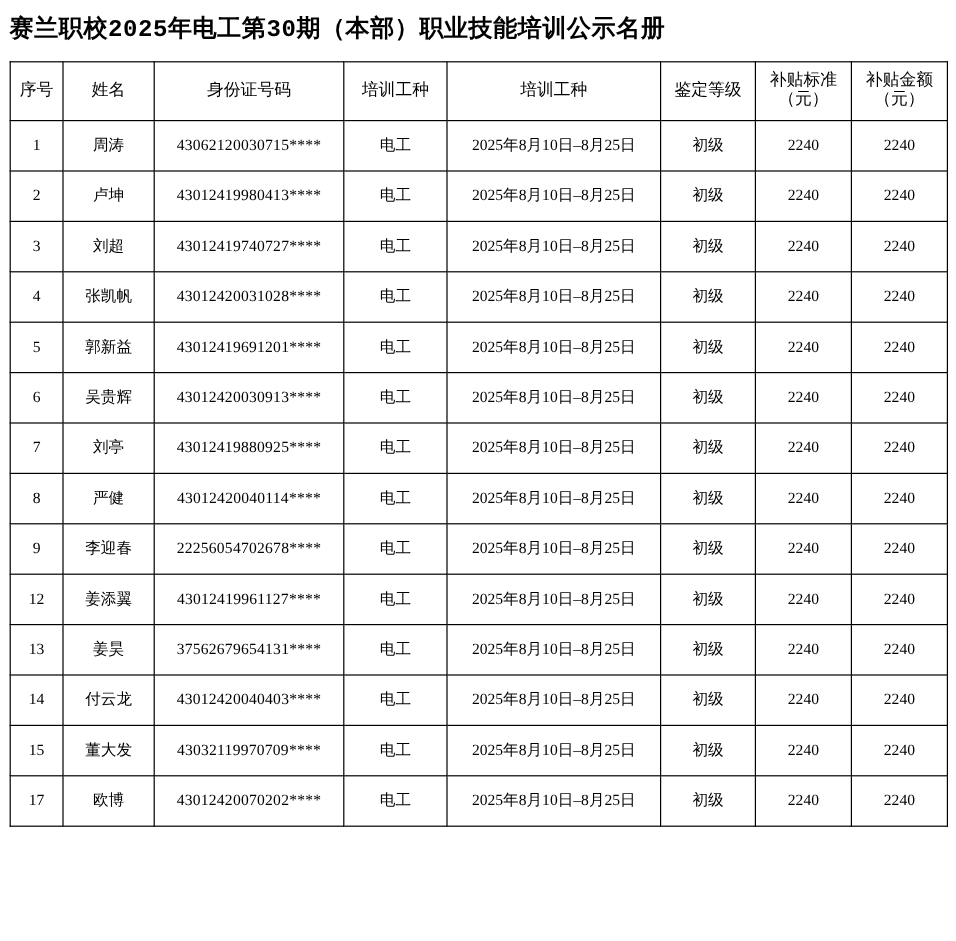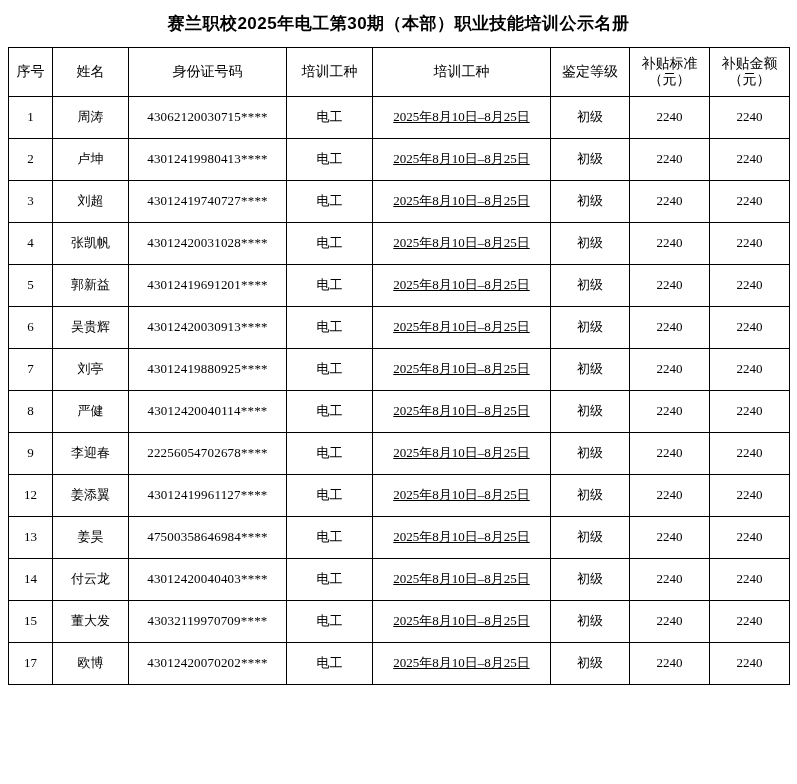--- a/index.html
+++ b/index.html
@@ -13,24 +13,23 @@
     font-family: "Liberation Serif", "DejaVu Serif", serif;
     color: #000000;
     overflow: hidden;
   }
   .page {
     width: 797px;
     box-sizing: border-box;
     padding: 0 8px;
   }
   .doc-title {
-    text-align: center;
-    font-family: Liberation Sans, sans-serif;
+    font-family: Liberation Mono, monospace;
     font-weight: bold;
-    font-size: 17px;
+    font-size: 20px;
     letter-spacing: 0.5px;
     padding: 13px 0 12px 0;
     line-height: 1.3;
   }
   table.roster {
     border-collapse: collapse;
     width: 781px;
     margin: 0 auto;
     table-layout: fixed;
   }
@@ -58,21 +57,20 @@
   .col-std   { width: 80px; }
   .col-amt   { width: 80px; }
 
   td.cell-id {
     font-family: "Liberation Serif", "DejaVu Serif", serif;
     font-size: 13px;
     letter-spacing: 0.2px;
   }
   td.cell-time {
     font-size: 12.5px;
-    text-decoration: underline;
   }
   td.cell-name {
     font-size: 14px;
   }
   .th-two-line {
     display: block;
     line-height: 1.15;
   }
 </style>
 </head>
@@ -208,21 +206,21 @@
           <td class="cell-id">43012419961127****</td>
           <td>电工</td>
           <td class="cell-time">2025年8月10日–8月25日</td>
           <td>初级</td>
           <td>2240</td>
           <td>2240</td>
         </tr>
         <tr>
           <td>13</td>
           <td class="cell-name">姜昊</td>
-          <td class="cell-id">47500358646984****</td>
+          <td class="cell-id">37562679654131****</td>
           <td>电工</td>
           <td class="cell-time">2025年8月10日–8月25日</td>
           <td>初级</td>
           <td>2240</td>
           <td>2240</td>
         </tr>
         <tr>
           <td>14</td>
           <td class="cell-name">付云龙</td>
           <td class="cell-id">43012420040403****</td>

